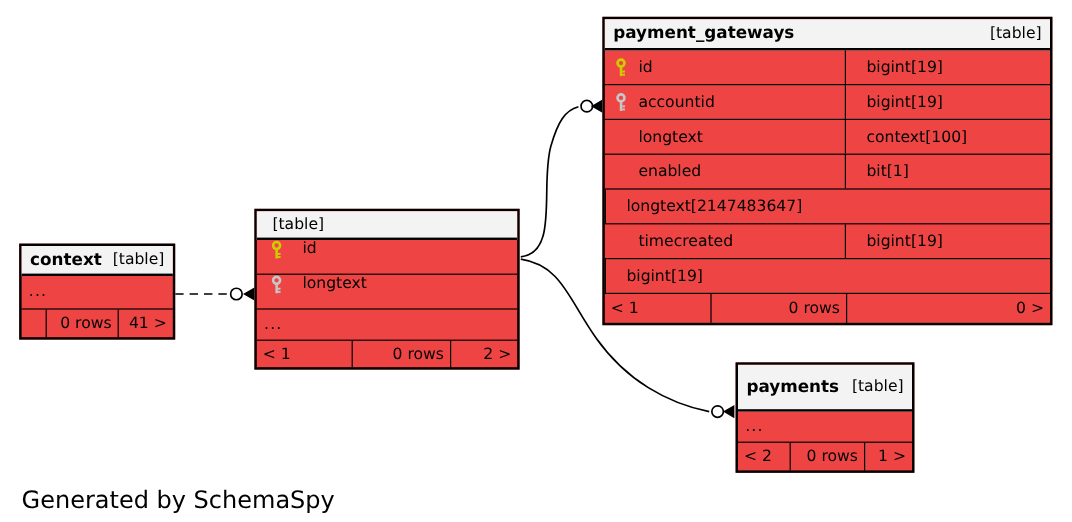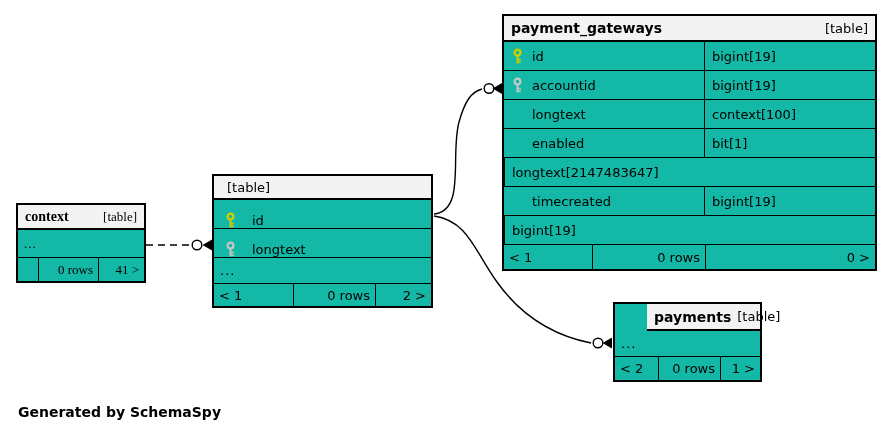--- a/index.html
+++ b/index.html
@@ -1,45 +1,45 @@
 <!DOCTYPE html>
 <html><head>
 <meta charset="utf-8">
 <style>
   html,body{margin:0;padding:0;background:#fff;}
   #canvas{position:relative;width:893px;height:435px;background:#fff;overflow:hidden;
           font-family:"DejaVu Sans","Liberation Sans",sans-serif;color:#000;}
   #rel-overlay{position:absolute;left:0;top:0;width:893px;height:435px;z-index:1;}
 
-  .tbl{position:absolute;z-index:2;border:2px solid #000;background:#14b8a6;
+  .tbl{position:absolute;z-index:2;border:2px solid #000;background:#ef4444;
        box-sizing:border-box;font-size:13px;}
   .tbl-header{display:flex;justify-content:space-between;align-items:center;
               background:#f3f3f3;border-bottom:2px solid #000;padding:0 7px;
               box-sizing:border-box;white-space:nowrap;}
   .tbl-name{font-weight:bold;font-size:14px;}
   .tbl-type{font-size:13px;margin-left:6px;}
-  .row{display:flex;align-items:flex-end;border-bottom:1px solid #000;box-sizing:border-box;}
+  .row{display:flex;align-items:flex-start;border-bottom:1px solid #000;box-sizing:border-box;}
   .row:last-child{border-bottom:none;}
   .name-cell{display:flex;align-items:center;height:100%;box-sizing:border-box;}
   .type-cell{flex:1;height:100%;display:flex;align-items:center;border-left:1px solid #000;
-             padding-left:7px;box-sizing:border-box;white-space:nowrap;}
+             padding-left:17px;box-sizing:border-box;white-space:nowrap;}
   .key-slot{display:inline-flex;width:13px;margin-left:7px;}
   .key-slot svg{visibility:hidden;}
   .key-slot[data-key] svg{visibility:visible;}
   .key-slot[data-key="primary"]{color:#cdcd00;}
   .key-slot[data-key="foreign"]{color:#c6c6c6;}
   .ell-row{display:flex;align-items:center;padding-left:6px;border-bottom:1px solid #000;
            box-sizing:border-box;letter-spacing:1px;}
   .tbl-footer{display:flex;box-sizing:border-box;}
   .fcell{display:flex;align-items:center;box-sizing:border-box;padding:0 5px;white-space:nowrap;}
   .fcell.mid,.fcell.right{justify-content:flex-end;border-left:1px solid #000;}
   .fcell.right{flex:1;}
 
   
-  .tbl-context{left:16px;top:203px;width:130px;font-family:Liberation Serif, serif;}
+  .tbl-context{left:16px;top:203px;width:130px;}
   .tbl-context .tbl-header{height:25px;}
   .tbl-context .ell-row{height:28px;}
   .tbl-context .tbl-footer{height:23px;}
   .tbl-context .fcell.left{width:20px;}
   .tbl-context .fcell.mid{width:60px;}
 
   .tbl-pa{left:212px;top:174px;width:221px;}
   .tbl-pa .tbl-header{height:24px;}
   .tbl-pa .row{height:29px;}
   .tbl-pa .ell-row{height:26px;}
@@ -52,27 +52,27 @@
   .tbl-pg{left:502px;top:14px;width:375px;}
   .tbl-pg .tbl-header{height:26px;}
   .tbl-pg .row{height:29px;}
   .tbl-pg .name-cell{width:200px;}
   .tbl-pg .col-name{margin-left:8px;}
   .tbl-pg .tbl-footer{height:24px;}
   .tbl-pg .fcell.left{width:88px;}
   .tbl-pg .fcell.mid{width:113px;}
 
   .tbl-pay{left:613px;top:302px;width:149px;}
-  .tbl-pay .tbl-header{height:27px;margin-left:32px;}
+  .tbl-pay .tbl-header{height:39px;}
   .tbl-pay .ell-row{height:26px;}
   .tbl-pay .tbl-footer{height:23px;}
   .tbl-pay .fcell.left{width:43px;}
   .tbl-pay .fcell.mid{width:62px;}
 
-  .gen-note{position:absolute;left:18px;top:404px;font-size:14px;z-index:2;font-weight:bold;}
+  .gen-note{position:absolute;left:18px;top:404px;font-size:20px;z-index:2;}
 </style>
 </head>
 <body>
 
 <div id="canvas">
 
   <svg id="rel-overlay" viewBox="0 0 893 435" xmlns="http://www.w3.org/2000/svg">
 
     <path d="M146,245 L190,245" fill="none" stroke="#000" stroke-width="1.4" stroke-dasharray="7 5"></path>
     <circle cx="197" cy="245" r="4.8" fill="#fff" stroke="#000" stroke-width="1.4"></circle>

